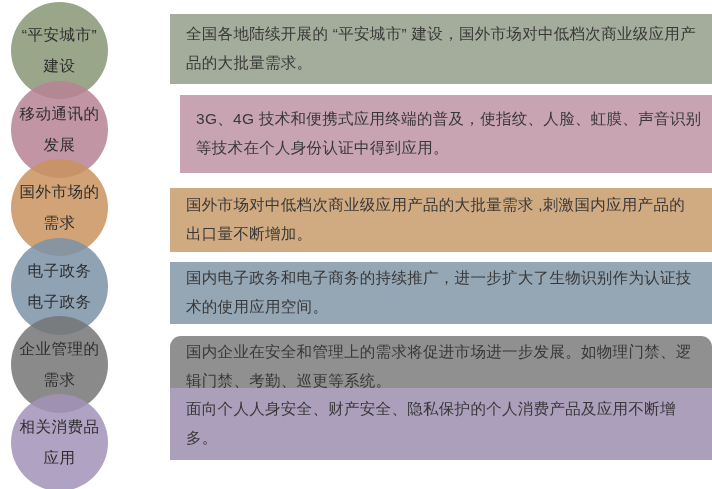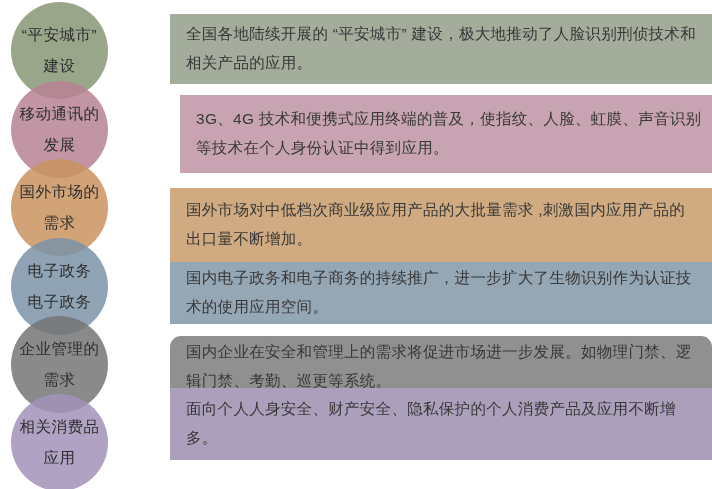--- a/index.html
+++ b/index.html
@@ -16,21 +16,21 @@
   .c0{top:2px}.c1{top:81px}.c2{top:159px}.c3{top:238px}.c4{top:316px}.c5{top:394px}
 
   
   .box{
     position:absolute;left:170px;width:542px;box-sizing:border-box;
     padding:2px 12px 2px 16px;display:flex;align-items:center;
     color:#383838;font-size:15.5px;line-height:1.85;letter-spacing:0.3px;
   }
   .b0{top:14px;height:70px}
   .b1{top:95px;height:78px}
-  .b2{top:188px;height:74px}
+  .b2{top:188px;height:64px}
   .b3{top:262px;height:62px}
   .b4{top:336px;height:62px}
   .b5{top:388px;height:72px}
 </style>
 </head>
 <body>
 
 <div class="canvas">
 
   <div class="circle c0" style="background: rgba(136, 150, 118, 0.85);">
@@ -57,21 +57,21 @@
     <div>企业管理的</div>
     <div>需求</div>
   </div>
 
   <div class="circle c5" style="background: rgba(162, 146, 183, 0.85);">
     <div>相关消费品</div>
     <div>应用</div>
   </div>
 
   <div class="box b0" style="background: rgb(164, 172, 156);">
-    <div>全国各地陆续开展的 “平安城市” 建设，极大地推动了人脸识别刑侦技术和相关产品的应用。</div>
+    <div>全国各地陆续开展的 “平安城市” 建设，国外市场对中低档次商业级应用产品的大批量需求。</div>
   </div>
 
   <div class="box b1" style="background: rgb(200, 163, 177); margin-left: 10px;">
     <div>3G、4G 技术和便携式应用终端的普及，使指纹、人脸、虹膜、声音识别等技术在个人身份认证中得到应用。</div>
   </div>
 
   <div class="box b2" style="background: rgb(208, 170, 128);">
     <div>国外市场对中低档次商业级应用产品的大批量需求 ,刺激国内应用产品的出口量不断增加。</div>
   </div>
 

